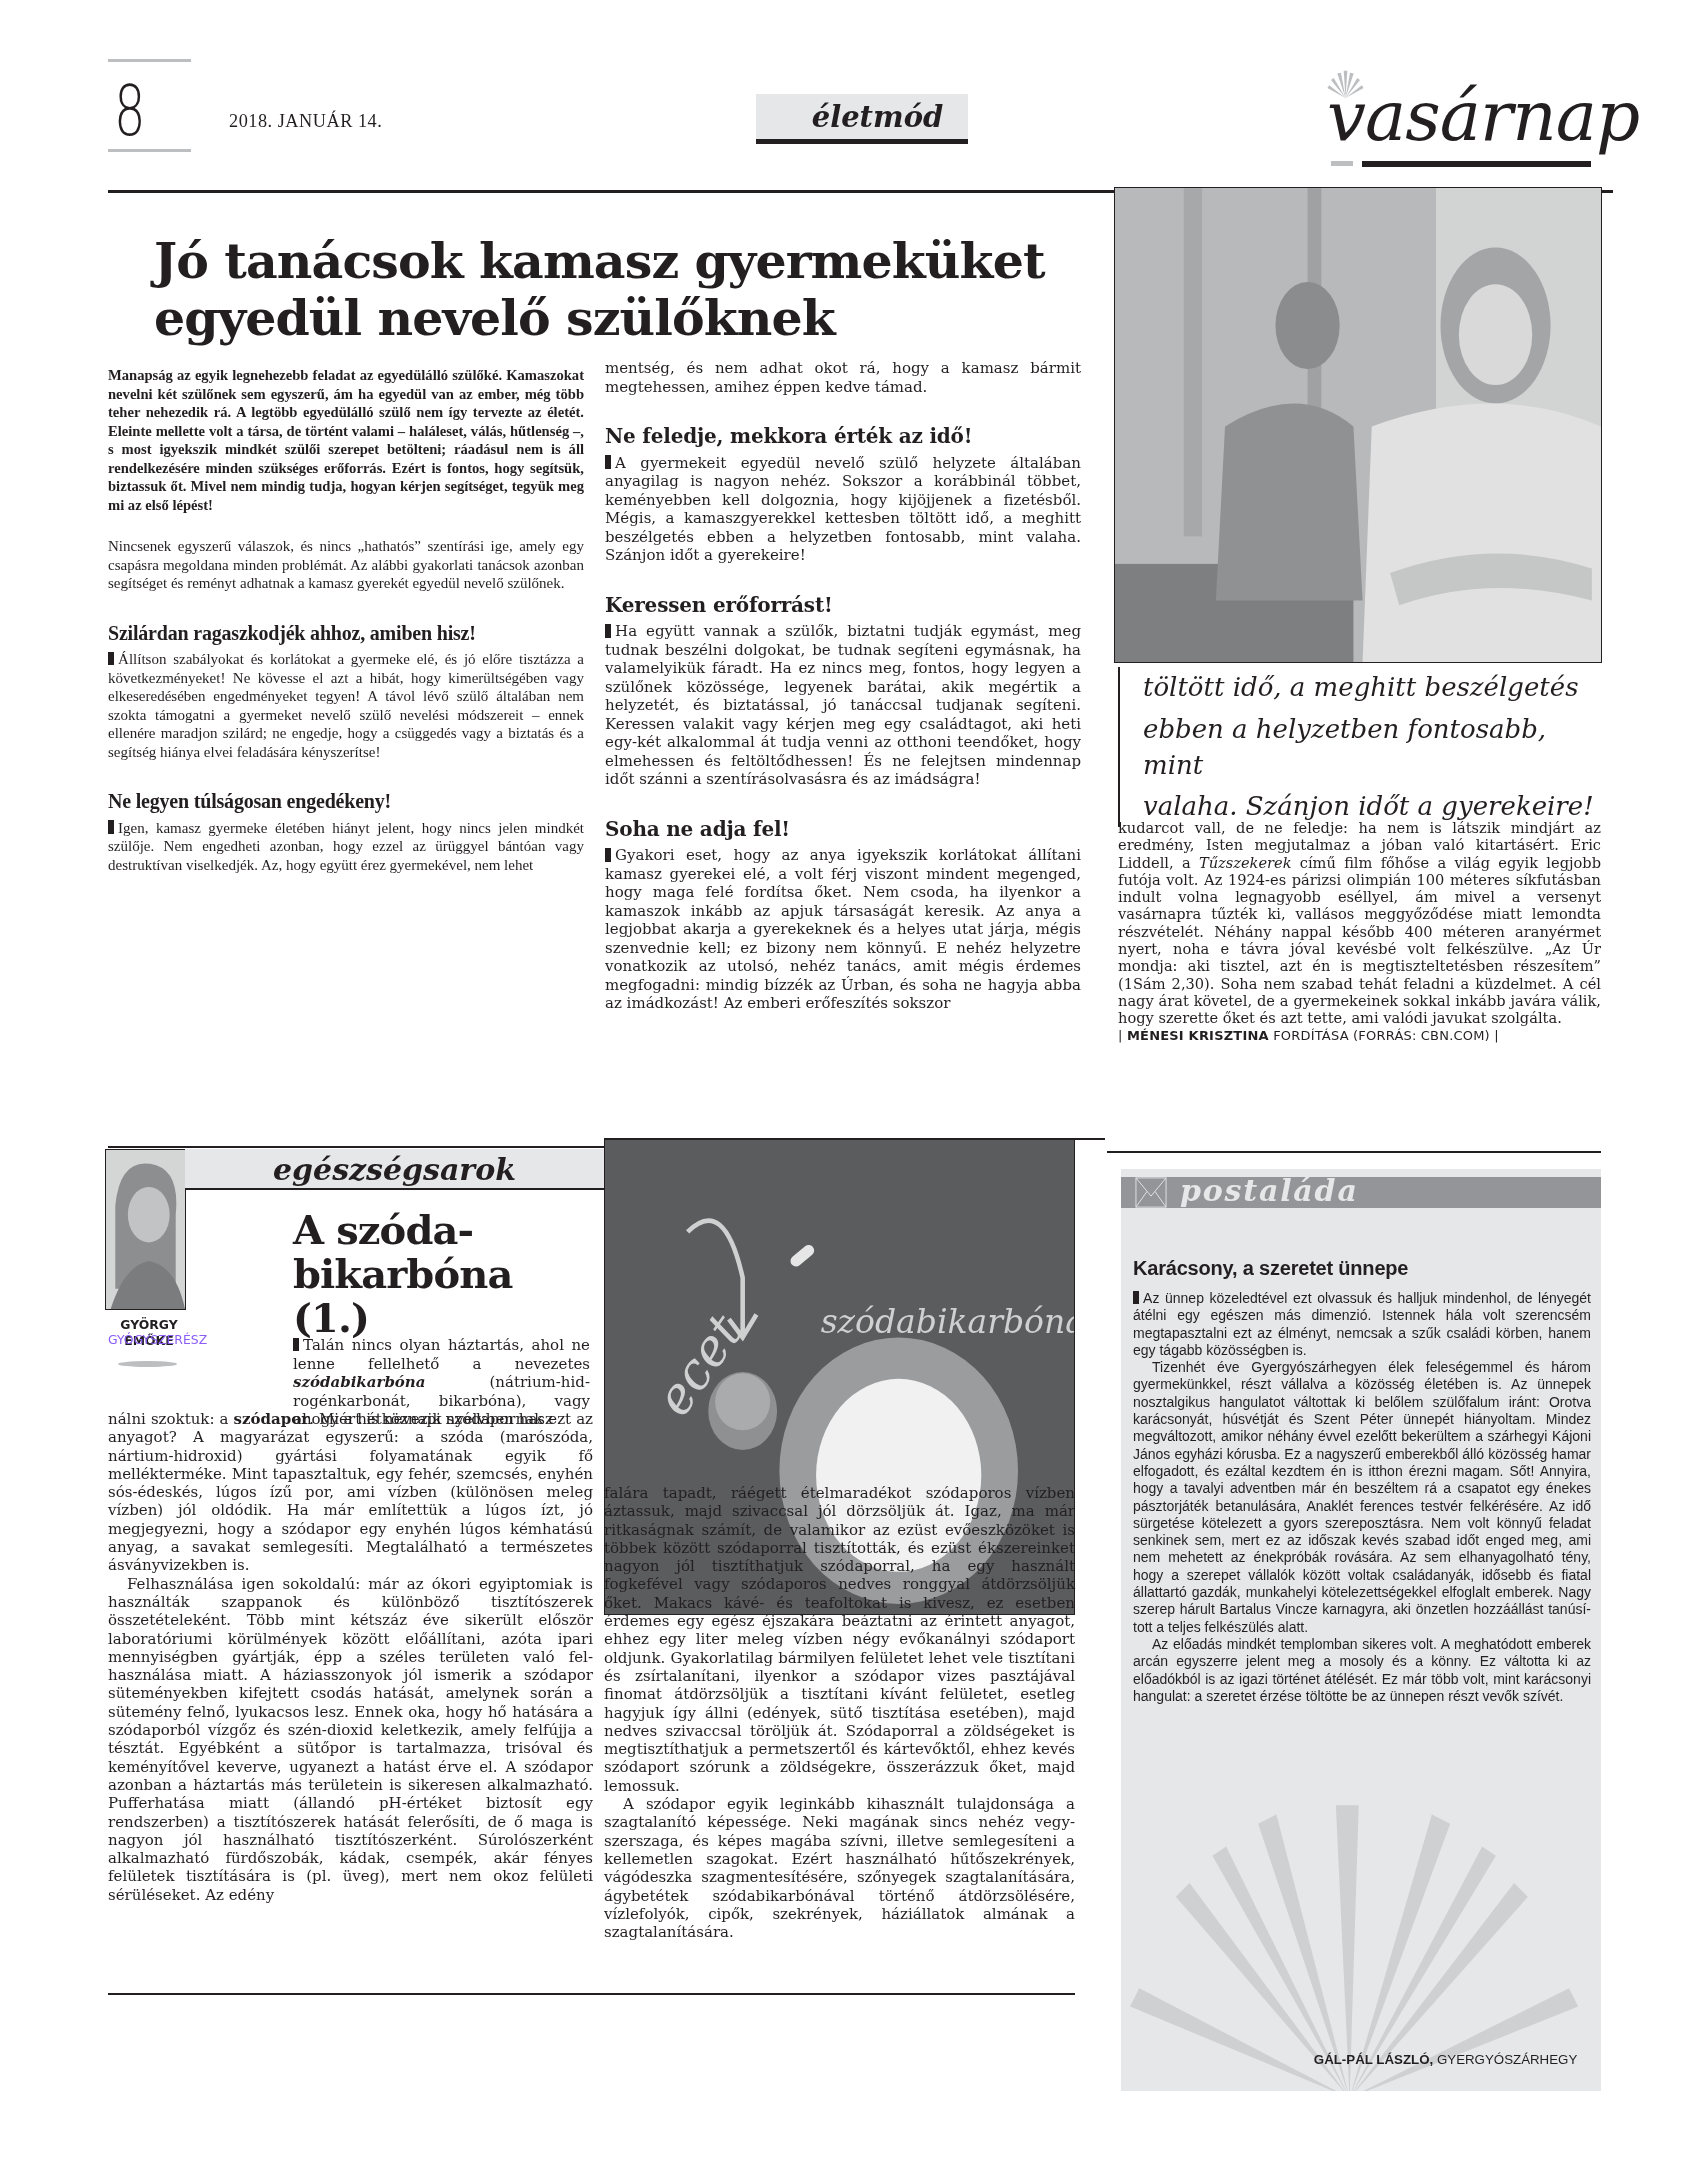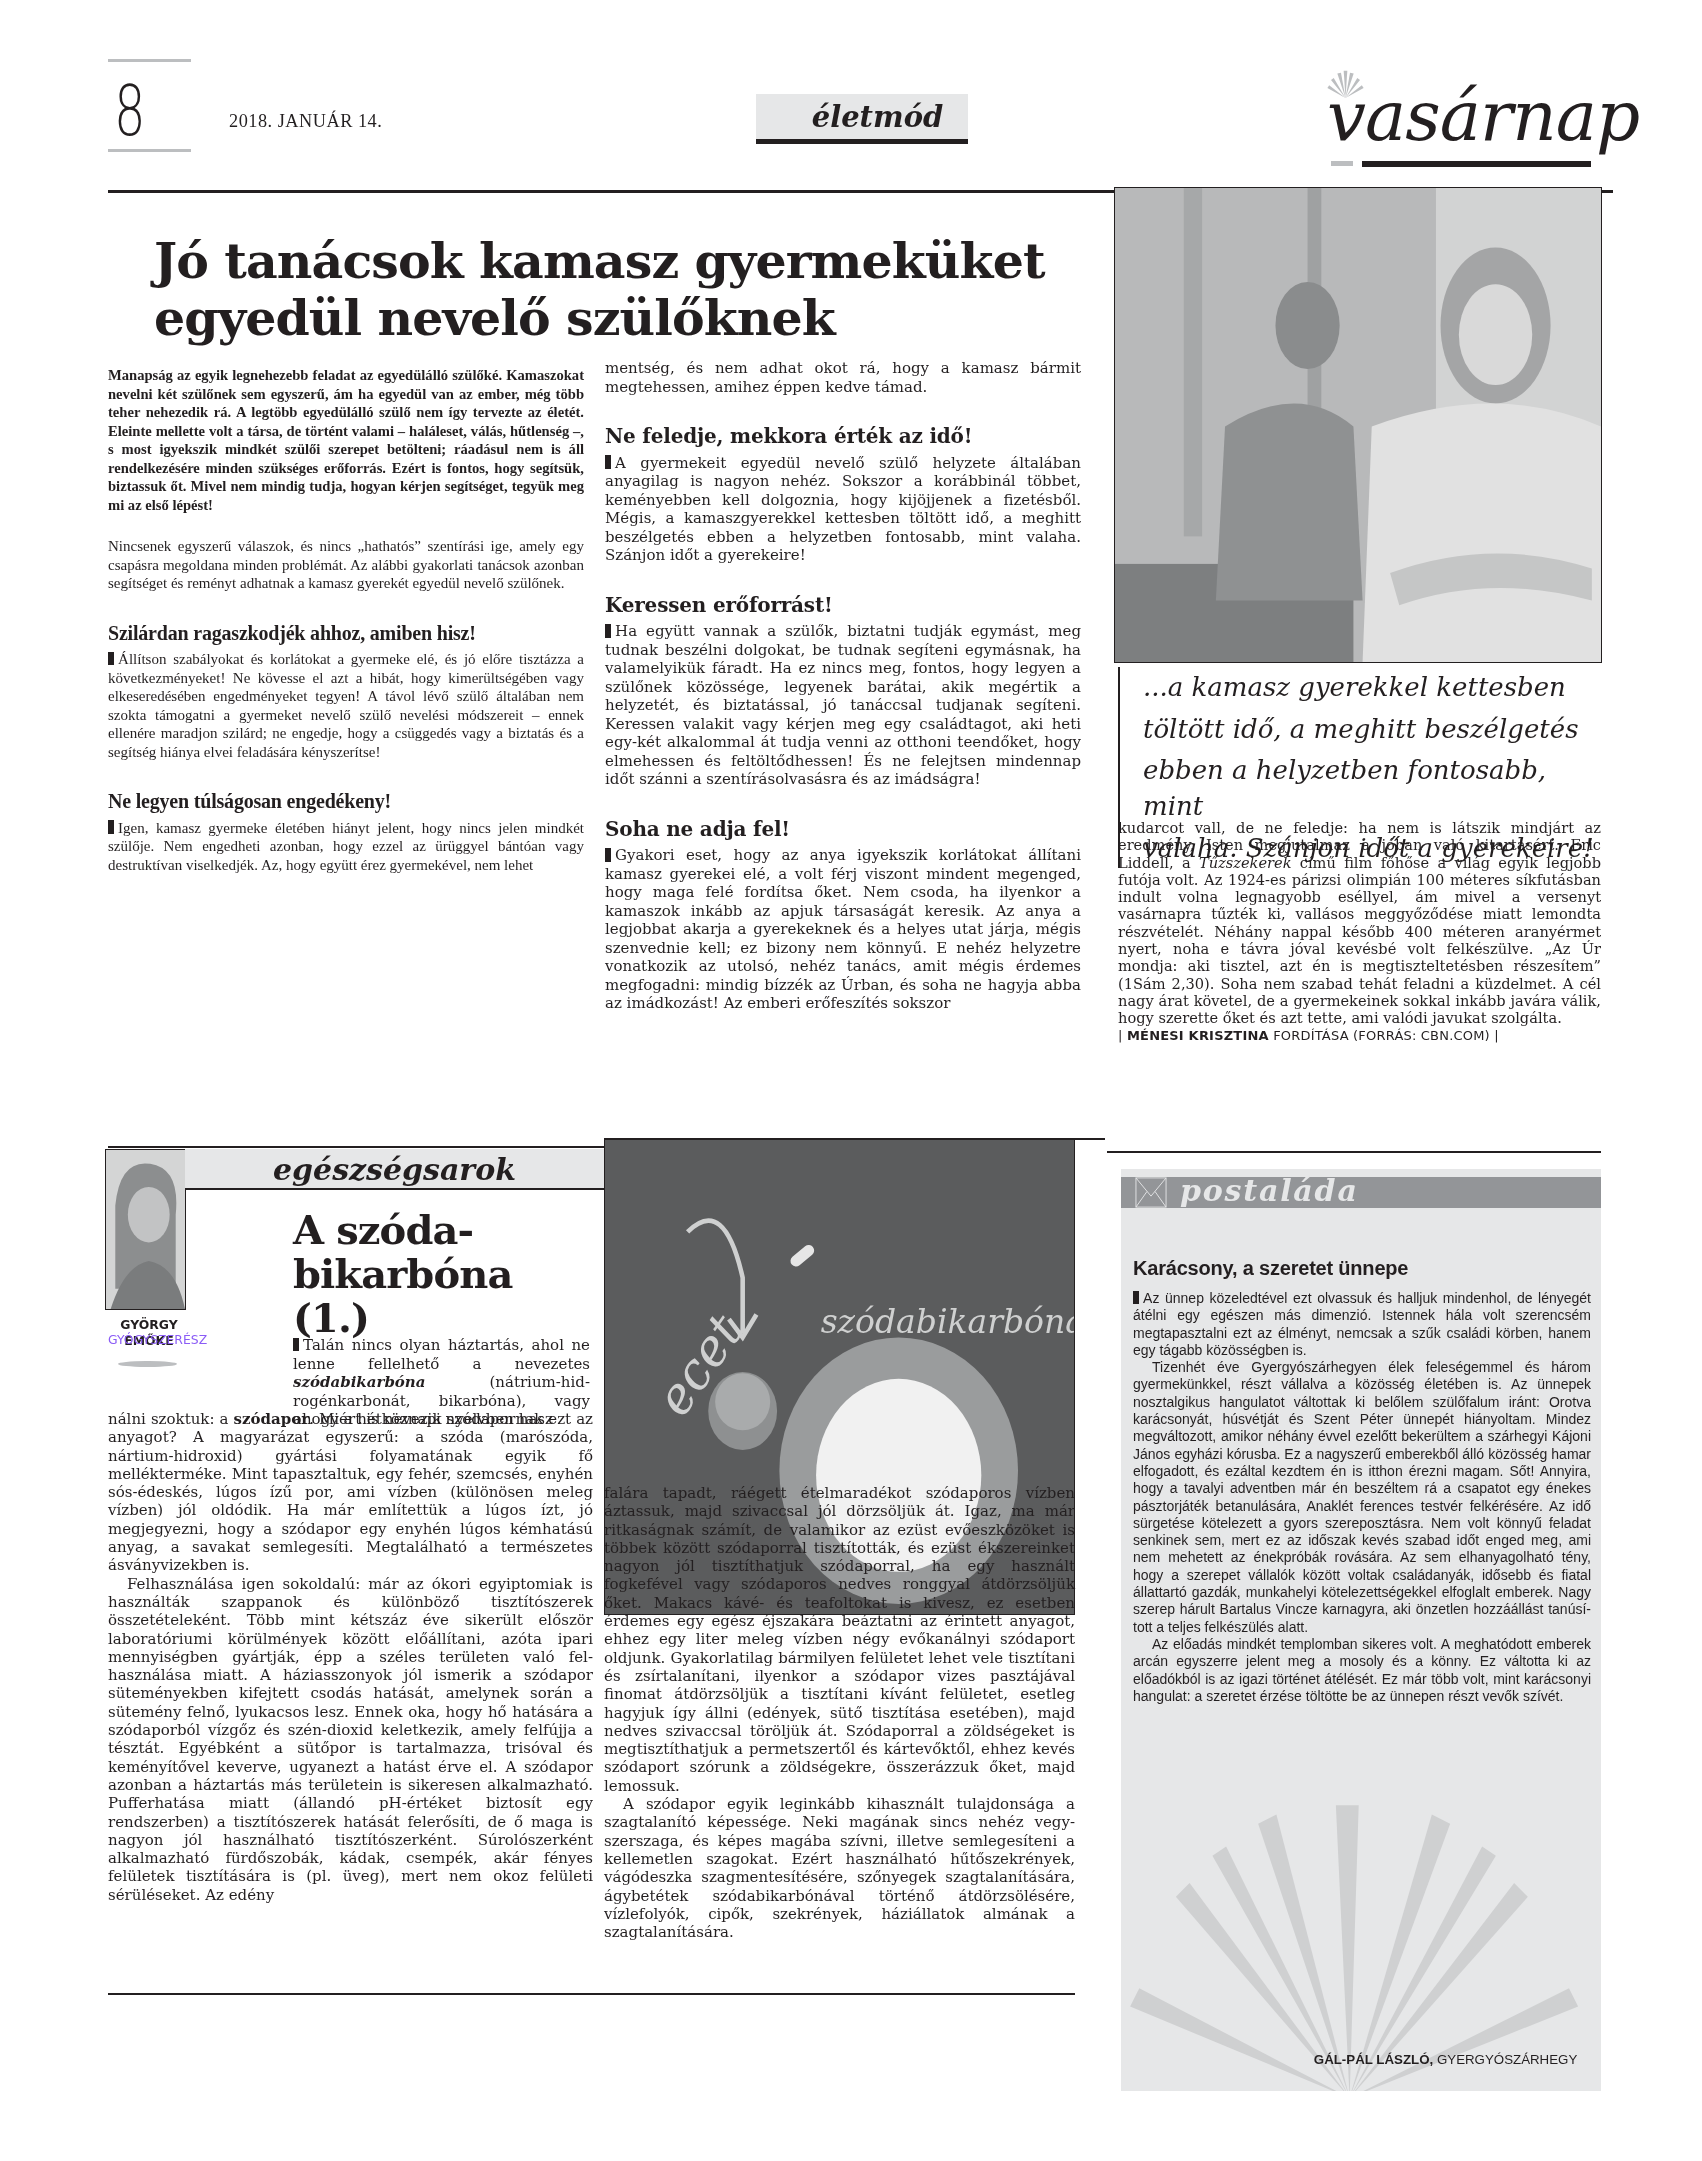--- a/index.html
+++ b/index.html
@@ -136,21 +136,20 @@
     <ellipse cx="420" cy="300" rx="70" ry="95" fill="#8a8c8d"></ellipse>
     <path d="M240 520 Q400 420 520 520 L540 900 L220 900 Z" fill="#8f9192"></path>
     <ellipse cx="830" cy="300" rx="120" ry="170" fill="#a4a5a6"></ellipse>
     <ellipse cx="830" cy="320" rx="80" ry="110" fill="#d9d9d9"></ellipse>
     <path d="M560 520 Q830 420 1060 520 L1060 1034 L540 1034 Z" fill="#e1e1e1"></path>
     <path d="M600 840 Q820 760 1040 830 L1040 900 Q820 840 620 910 Z" fill="#c5c6c6"></path>
   </svg>
 </div>
 
 <div class="pullquote">
-  <span>...a kamasz gyerekkel kettesben</span>
   <span>töltött idő, a meghitt beszélgetés</span>
   <span>ebben a helyzetben fontosabb, mint</span>
   <span>valaha. Szánjon időt a gyerekeire!</span>
 </div>
 
 <div class="col col3" style="top:819px">
   <p><span>kudarcot vall, de ne feledje: ha nem is látszik mindjárt az eredmény, Isten megjutalmaz a jóban való kitartásért. Eric Liddell, a </span><i class="emph">Tűzszekerek</i><span> című film főhőse a világ egyik legjobb futója volt. Az 1924-es párizsi olimpián 100 méte­res síkfutásban indult volna legnagyobb eséllyel, ám mi­vel a versenyt vasárnapra tűzték ki, vallásos meggyőző­dése miatt lemondta részvételét. Néhány nappal később 400 méteren aranyérmet nyert, noha e távra jóval ke­vésbé volt felkészülve. „Az Úr mondja: aki tisztel, azt én is megtiszteltetésben részesítem” (1Sám 2,30). Soha nem szabad tehát feladni a küzdelmet. A cél nagy árat köve­tel, de a gyermekeinek sokkal inkább javára válik, hogy szerette őket és azt tette, ami valódi javukat szolgálta.</span></p>
   <p class="byline1">| <b>MÉNESI KRISZTINA</b> <span>FORDÍTÁSA (FORRÁS: CBN.COM)</span> |</p>
 </div>
 

